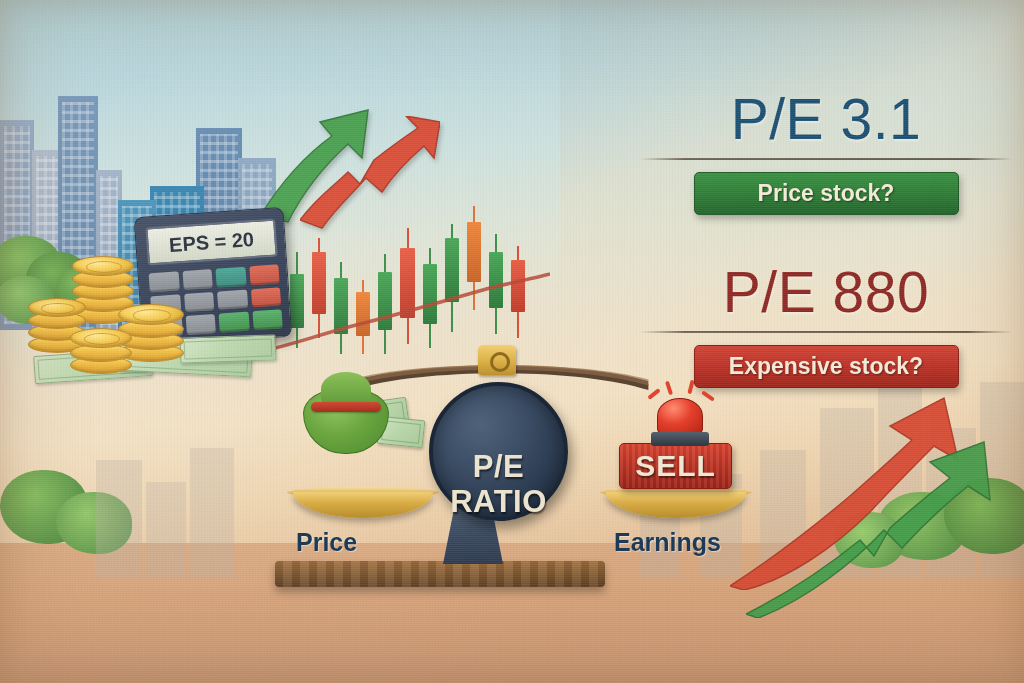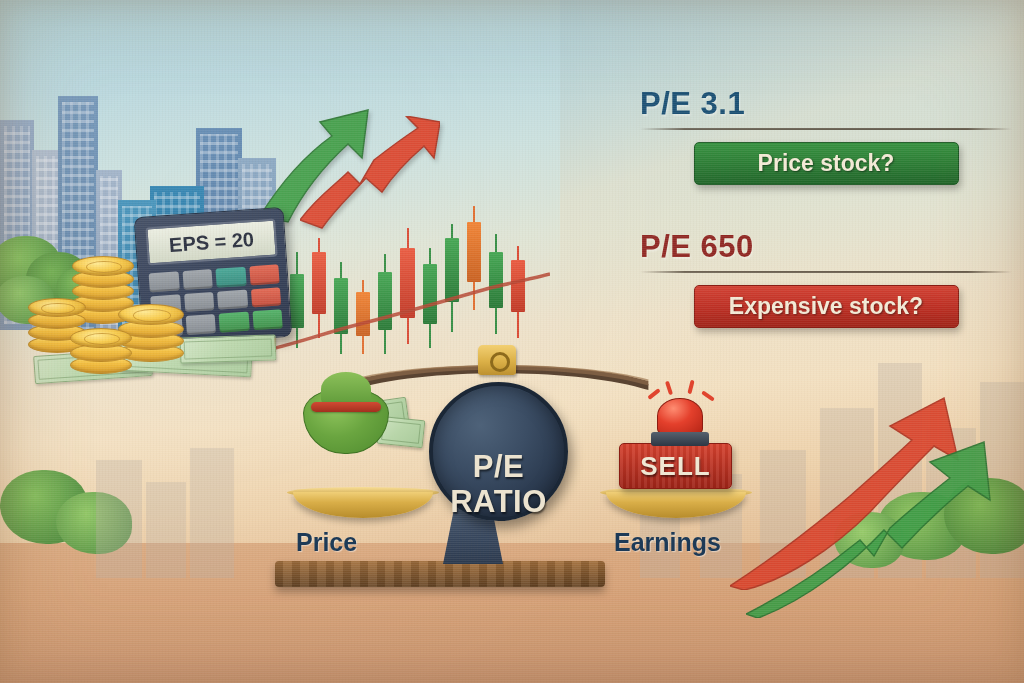--- a/index.html
+++ b/index.html
@@ -264,21 +264,21 @@
   .scale-label {
     position:absolute; font-size:25px; font-weight:bold; color:#1d3a57;
     text-shadow:1px 1px 1px rgba(255,255,255,.45);
     z-index:8;
   }
 
   
   .panel { position:absolute; left:640px; top:86px; width:372px; }
   .pe-row { position:relative; margin-bottom:34px; }
   .pe-head {
-    text-align:left; font-size:31px; font-weight:bold; letter-spacing:.5px;
+    text-align:center; font-size:57px; font-weight:normal; letter-spacing:.5px;
     text-shadow:1px 2px 2px rgba(255,255,255,.35);
   }
   .pe-head.blue { color:#1a4f73; }
   .pe-head.red  { color:#8f2622; }
   .divider {
     height:2px; margin:6px 0 12px 0;
     background:linear-gradient(90deg, rgba(60,50,40,0) 0%, rgba(70,58,44,.75) 12%,
                rgba(70,58,44,.8) 88%, rgba(60,50,40,0) 100%);
   }
   .pill {
@@ -507,40 +507,40 @@
 
   <div class="alarm" style="left:645px;top:386px;width:70px;height:62px;">
     <div class="ray" style="left:2px;top:6px;width:14px;height:4px;transform:rotate(-38deg);"></div>
     <div class="ray" style="left:22px;top:-5px;width:4px;height:14px;transform:rotate(-18deg);"></div>
     <div class="ray" style="left:44px;top:-6px;width:4px;height:14px;transform:rotate(14deg);"></div>
     <div class="ray" style="left:56px;top:8px;width:14px;height:4px;transform:rotate(34deg);"></div>
     <div class="alarm-dome"></div>
     <div class="alarm-base"></div>
   </div>
 
-  <div class="block sell" style="left:619px;top:443px;width:113px;height:46px;font-size:26px;">SELL</div>
+  <div class="block sell" style="left:619px;top:443px;width:113px;height:46px;font-size:30px;">SELL</div>
 
   <div class="scale-dial">
     <div class="dial-txt l1">P/E</div>
     <div class="dial-txt l2">RATIO</div>
   </div>
 
   <div class="scale-label" style="left:296px;top:528px;">Price</div>
   <div class="scale-label" style="left:614px;top:528px;">Earnings</div>
 
   <div class="panel">
 
     <div class="pe-row">
       <div class="pe-head blue">P/E 3.1</div>
       <div class="divider"></div>
       <div class="pill green">Price stock?</div>
     </div>
 
     <div class="pe-row" style="margin-top:44px;">
-      <div class="pe-head red">P/E 650</div>
+      <div class="pe-head red">P/E 880</div>
       <div class="divider"></div>
       <div class="pill red">Expensive stock?</div>
     </div>
 
   </div>
 
   <div class="paper-grain"></div>
   <div class="vignette"></div>
 </div>
 

